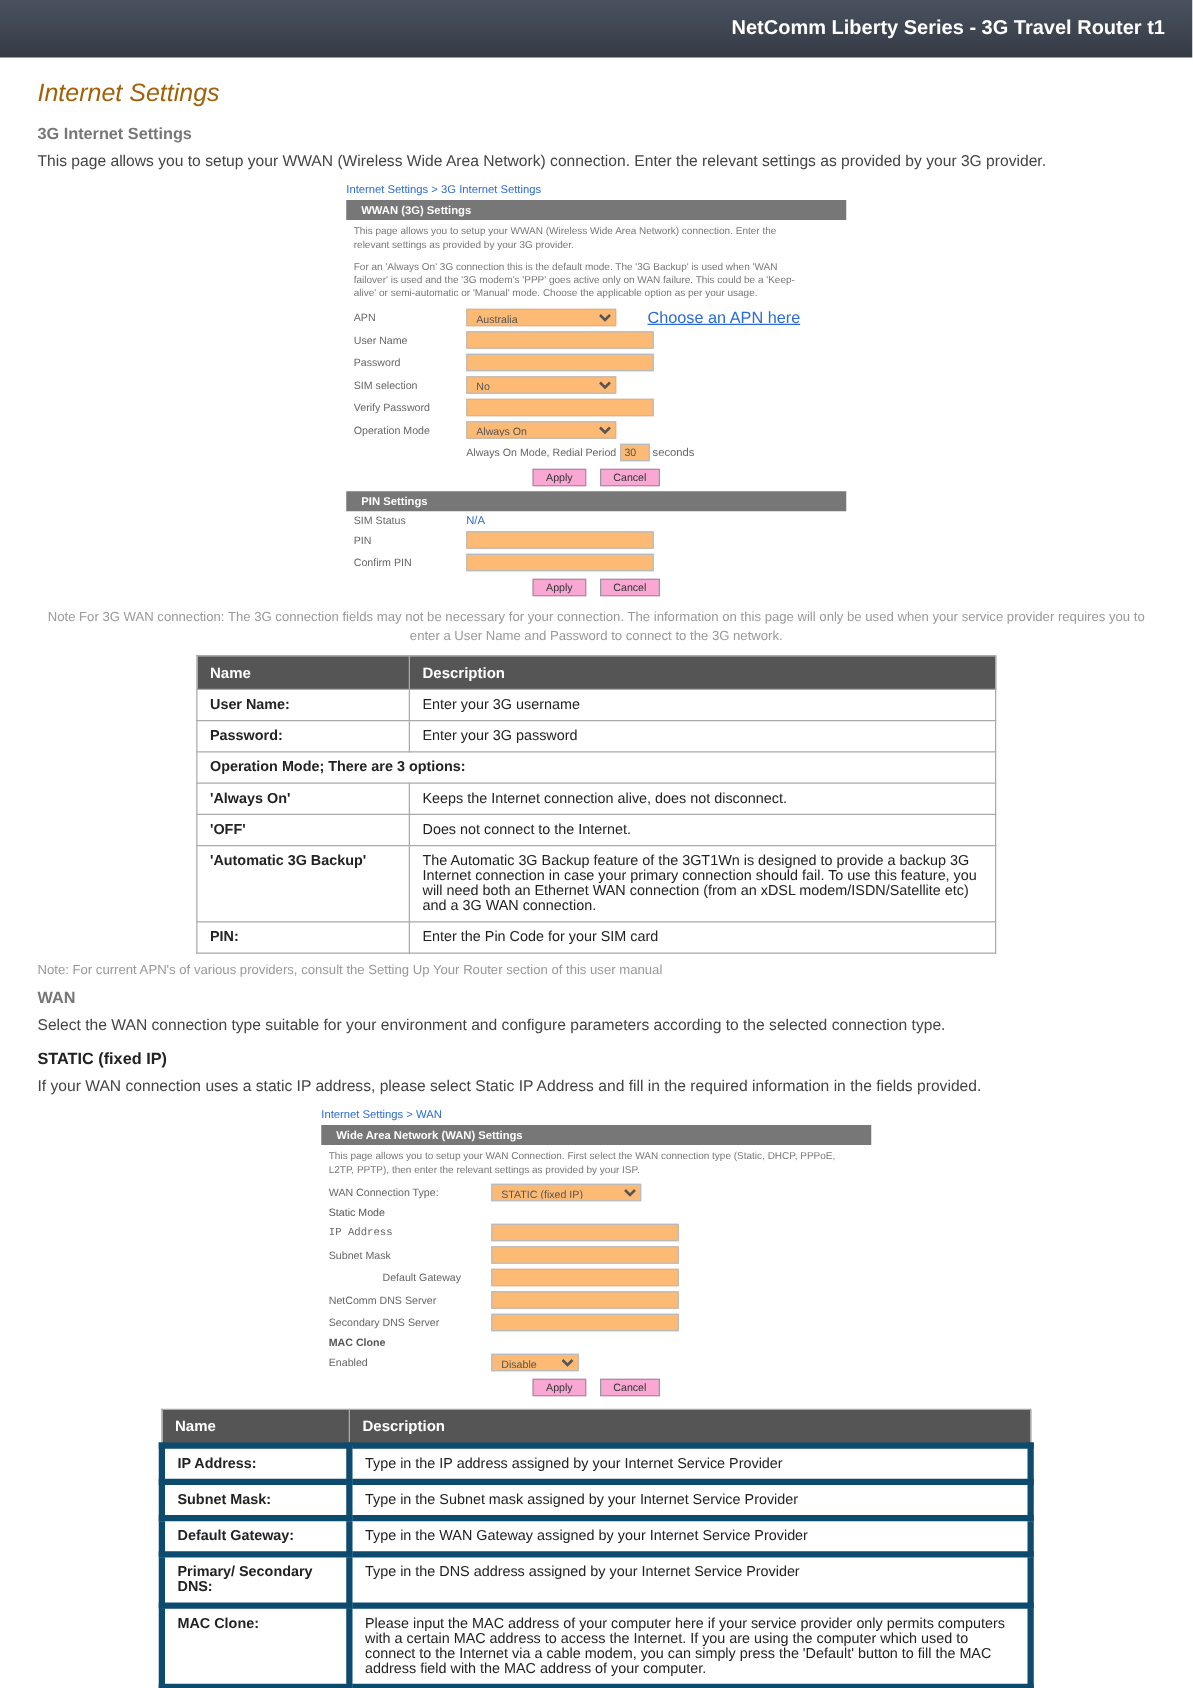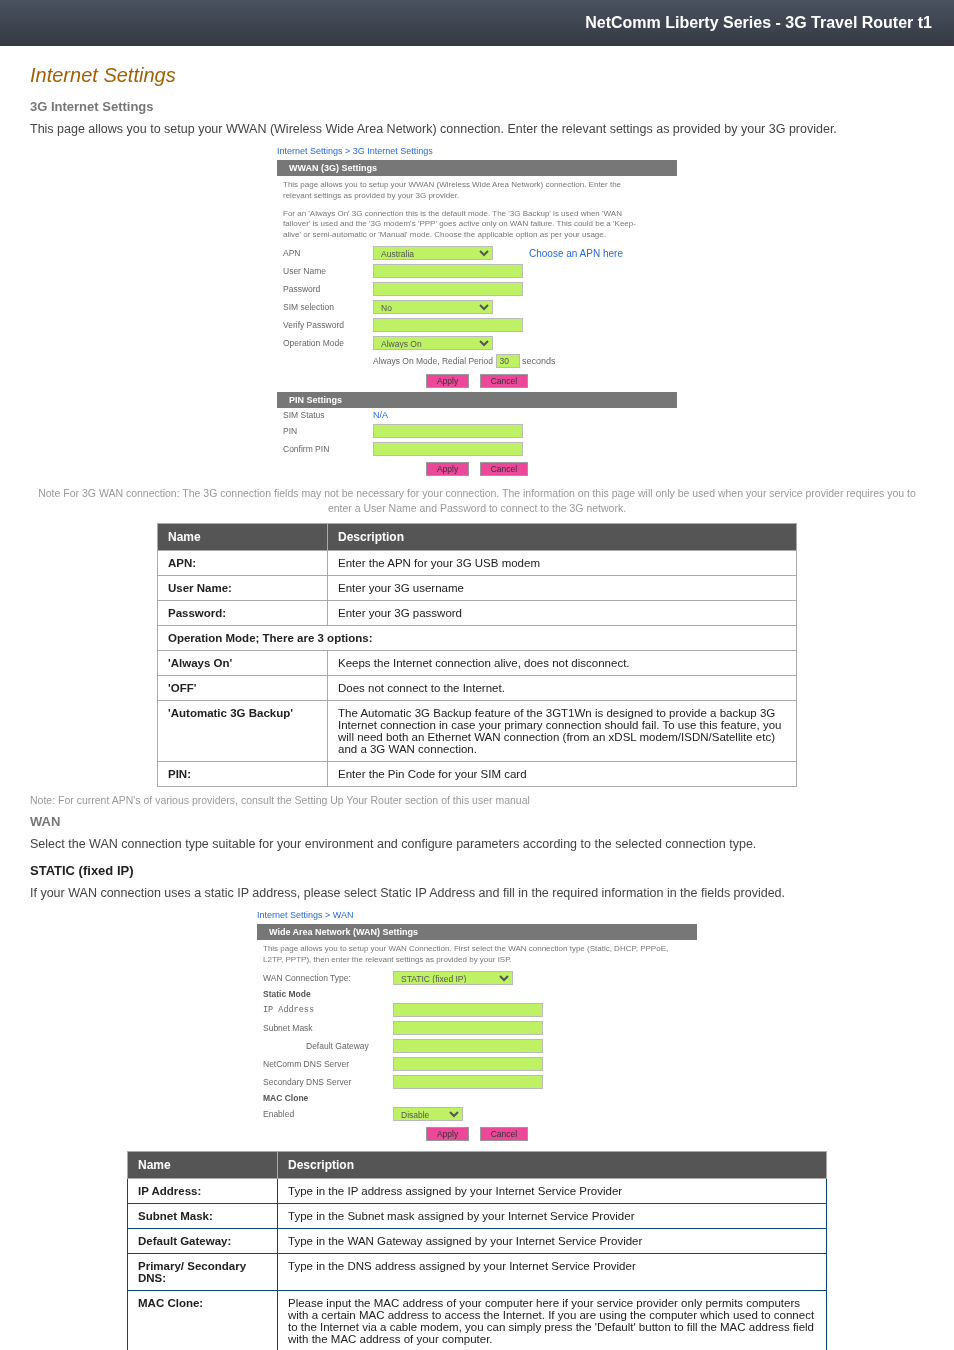--- a/index.html
+++ b/index.html
@@ -13,36 +13,36 @@
   p.note { font-size: 10.5px; color: #999; line-height: 1.4; text-align: center; margin: 6px 0 8px 0; }
   p.note-left { font-size: 10.5px; color: #999; line-height: 1.4; margin: 4px 0 6px 0; }
 
   .screenshot-center { text-align: center; margin: 6px 0; }
   .ss-box { display:inline-block; text-align:left; border: none; font-size: 9px; color:#666; }
   .ss-crumb { color:#2a6bd6; font-size:9px; margin-bottom:4px; }
   .ss-bar { background:#777; color:#fff; padding:3px 12px; font-size:9px; font-weight:600; }
   .ss-note { font-size:8px; color:#777; padding:4px 6px; line-height:1.3; max-width:380px; }
   .ss-row { display:flex; align-items:center; padding:2px 6px; }
   .ss-row label { width:90px; color:#666; font-size:8.5px; }
-  .ss-row input, .ss-row select { font-size:8.5px; border:1px solid #bbb; padding:1px 3px; color:#555; background:#bef264; height:14px; }
+  .ss-row input, .ss-row select { font-size:8.5px; border:1px solid #bbb; padding:1px 3px; color:#555; background:#fdba74; height:14px; }
   .ss-row input { width:150px; }
   .ss-row select { width:120px; }
-  .ss-link { color:#2a6bd6; font-size:10px; margin-left:36px; }
+  .ss-link { color:#2a6bd6; font-size:13px; margin-left:25px; text-decoration:underline; }
   .ss-btns { text-align:center; padding:4px; }
-  .ss-btns button { font-size:8.5px; padding:1px 10px; margin:0 4px; border:1px solid #999; background:#ec4899; color:#333; }
+  .ss-btns button { font-size:8.5px; padding:1px 10px; margin:0 4px; border:1px solid #999; background:#f9a8d4; color:#333; }
 
   table.desc { border-collapse: collapse; width: 640px; margin: 0 auto 6px auto; }
   table.desc th { background:#555; color:#fff; font-size:12px; font-weight:600; text-align:left; padding:6px 10px; border:1px solid #aaa; }
   table.desc td { font-size:11.5px; color:#222; padding:6px 10px; border:1px solid #aaa; vertical-align:top; }
   table.desc td.name { font-weight:600; width:170px; }
   table.desc td.span { font-weight:600; }
 
   table.desc2 { border-collapse: collapse; width: 700px; margin: 0 auto 6px auto; }
   table.desc2 th { background:#555; color:#fff; font-size:12px; font-weight:600; text-align:left; padding:6px 10px; border:1px solid #aaa; }
-  table.desc2 td { font-size:11.5px; color:#222; padding:6px 10px; border:1px solid #0c4a6e; vertical-align:top; }
+  table.desc2 td { font-size:11.5px; color:#222; padding:6px 10px; border:5px solid #0c4a6e; vertical-align:top; }
   table.desc2 td.name { font-weight:600; width:150px; }
 </style>
 </head>
 <body>
 
 <div class="top-banner"><span>NetComm Liberty Series - 3G Travel Router t1</span></div>
 
 <div class="page">
 
   <h1 class="sec-title">Internet Settings</h1>
@@ -107,24 +107,20 @@
 
   <p class="note">Note For 3G WAN connection: The 3G connection fields may not be necessary for your connection. The information on this page will only be used when your service provider requires you to enter a User Name and Password to connect to the 3G network.</p>
 
   <table class="desc">
     <tbody>
         <tr>
           <th>Name</th>
           <th>Description</th>
         </tr>
     <tr>
-          <td class="name">APN:</td>
-          <td>Enter the APN for your 3G USB modem</td>
-        </tr>
-    <tr>
           <td class="name">User Name:</td>
           <td>Enter your 3G username</td>
         </tr>
     <tr>
           <td class="name">Password:</td>
           <td>Enter your 3G password</td>
         </tr>
     <tr>
           <td class="span" colspan="2">Operation Mode; There are 3 options:</td>
         </tr>
@@ -158,21 +154,21 @@
   <div class="screenshot-center">
     <div class="ss-box" style="width:440px;">
       <div class="ss-crumb">Internet Settings &gt; WAN</div>
       <div class="ss-bar">Wide Area Network (WAN) Settings</div>
       <div class="ss-note" style="max-width:430px;">This page allows you to setup your WAN Connection. First select the WAN connection type (Static, DHCP, PPPoE, L2TP, PPTP), then enter the relevant settings as provided by your ISP.</div>
       <div class="ss-row">
           <label style="width:130px;">WAN Connection Type:</label>
           <select><option>STATIC (fixed IP)</option></select>
         </div>
       <div class="ss-row">
-          <label style="width:130px;font-weight:700;color:#555;">Static Mode</label>
+          <label style="width:130px;font-weight:400;color:#555;">Static Mode</label>
         </div>
       <div class="ss-row">
           <label style="width:130px;font-family:Liberation Mono, monospace;">IP Address</label>
           <input style="">
         </div>
       <div class="ss-row">
           <label style="width:130px;">Subnet Mask</label>
           <input style="">
         </div>
       <div class="ss-row">

